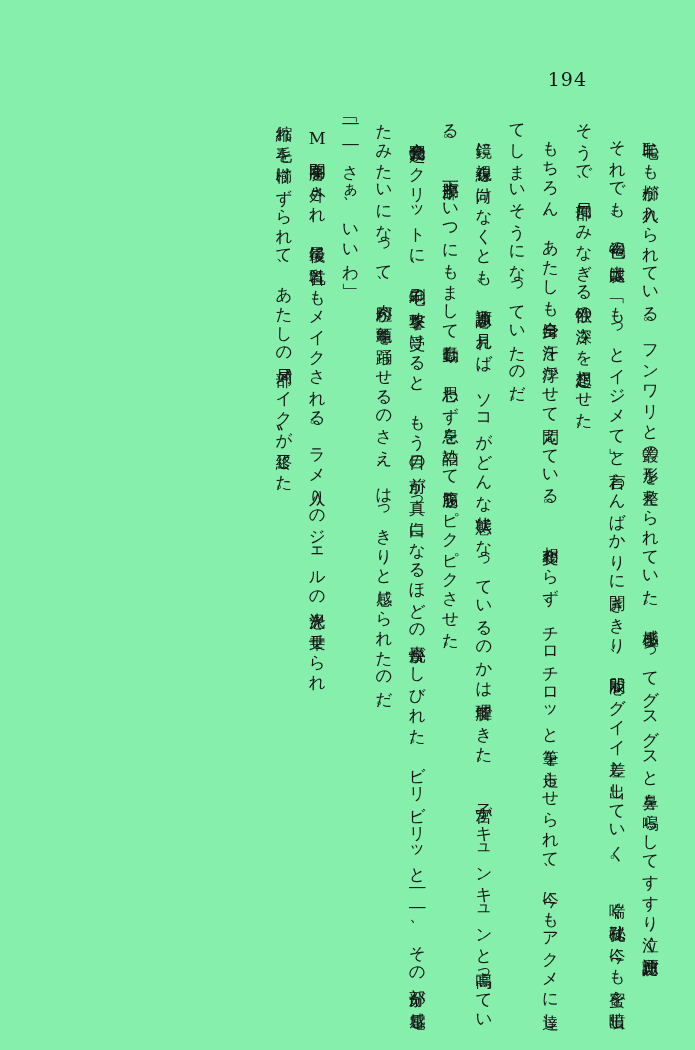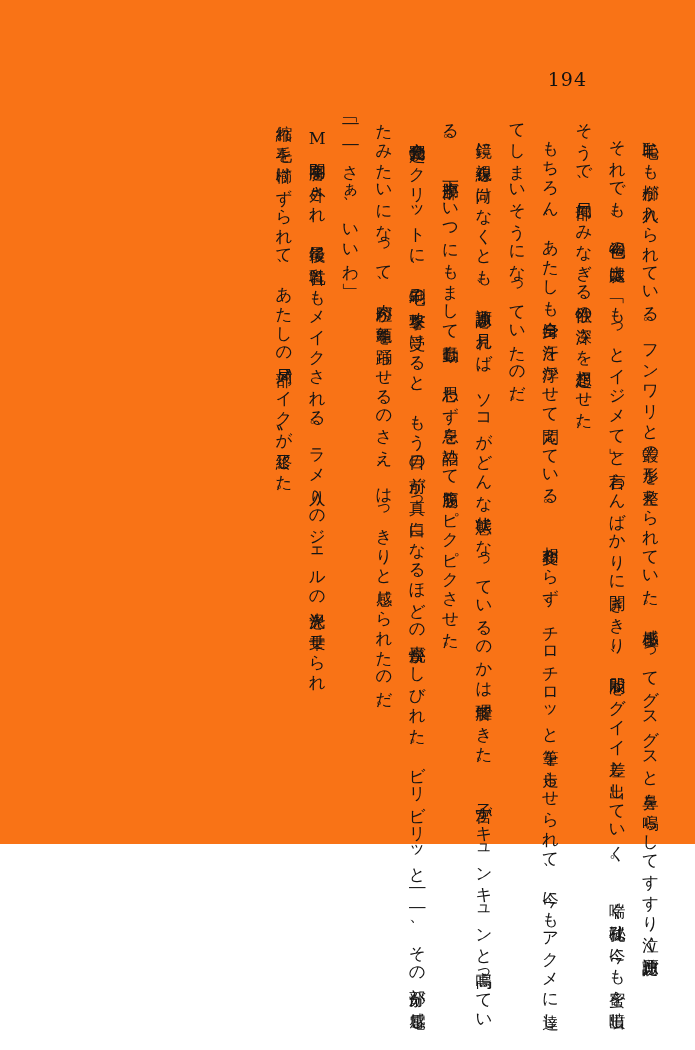--- a/index.html
+++ b/index.html
@@ -13,22 +13,22 @@
     overflow: hidden;
     font-family: "DejaVu Serif", "Liberation Serif", serif;
     color: #1a1a1a;
     position: relative;
   }
   .page {
     position: absolute;
     left: 0;
     top: 0;
     width: 695px;
-    height: 844px;
-    background: #f97316;
+    height: 1050px;
+    background: #86efac;
   }
   .page-number {
     position: absolute;
     right: 108px;
     top: 68px;
     font-size: 19px;
     font-family: "DejaVu Serif", "Liberation Serif", serif;
     letter-spacing: 1px;
     color: #111;
   }

